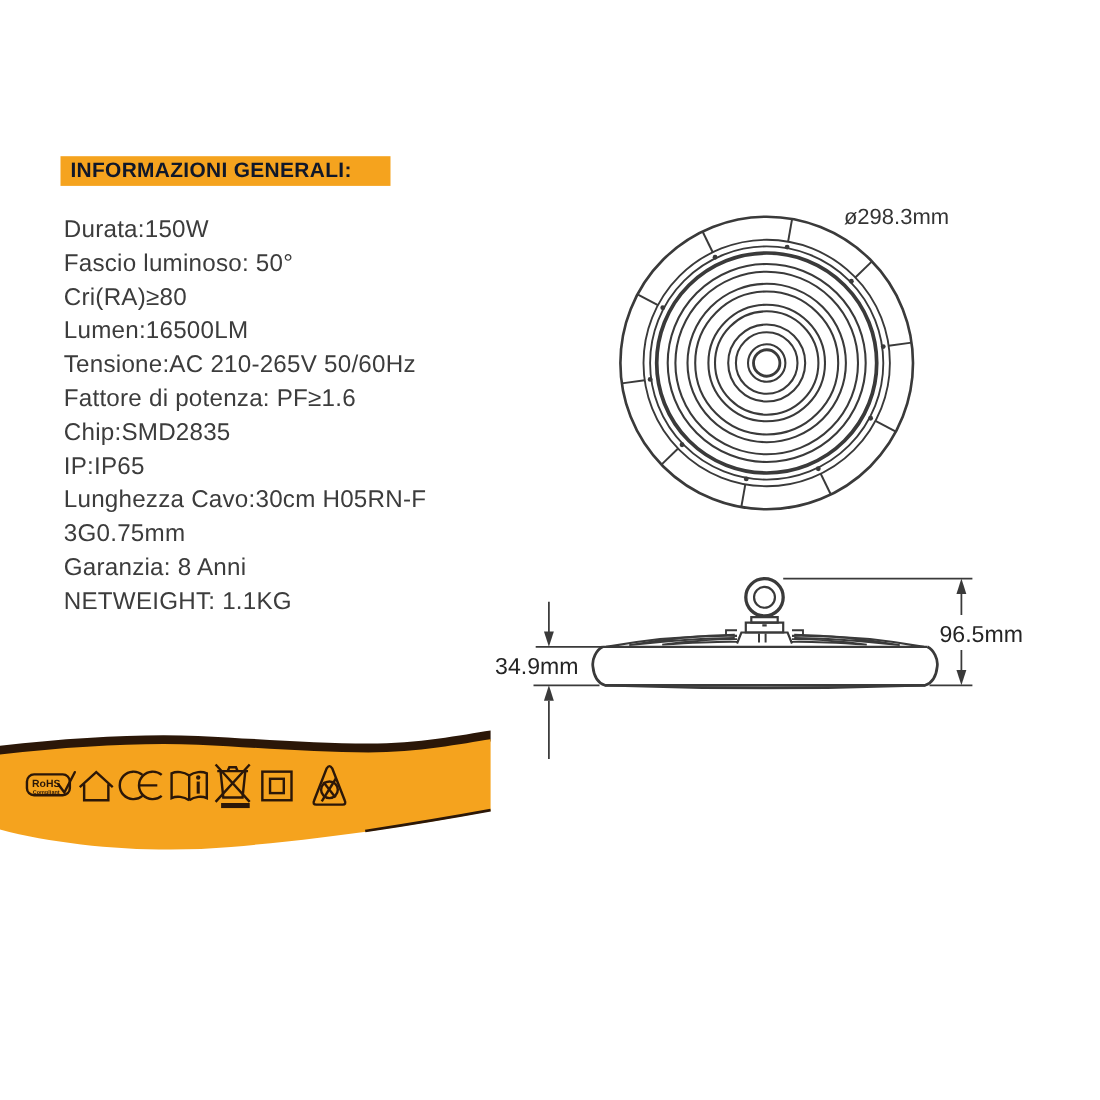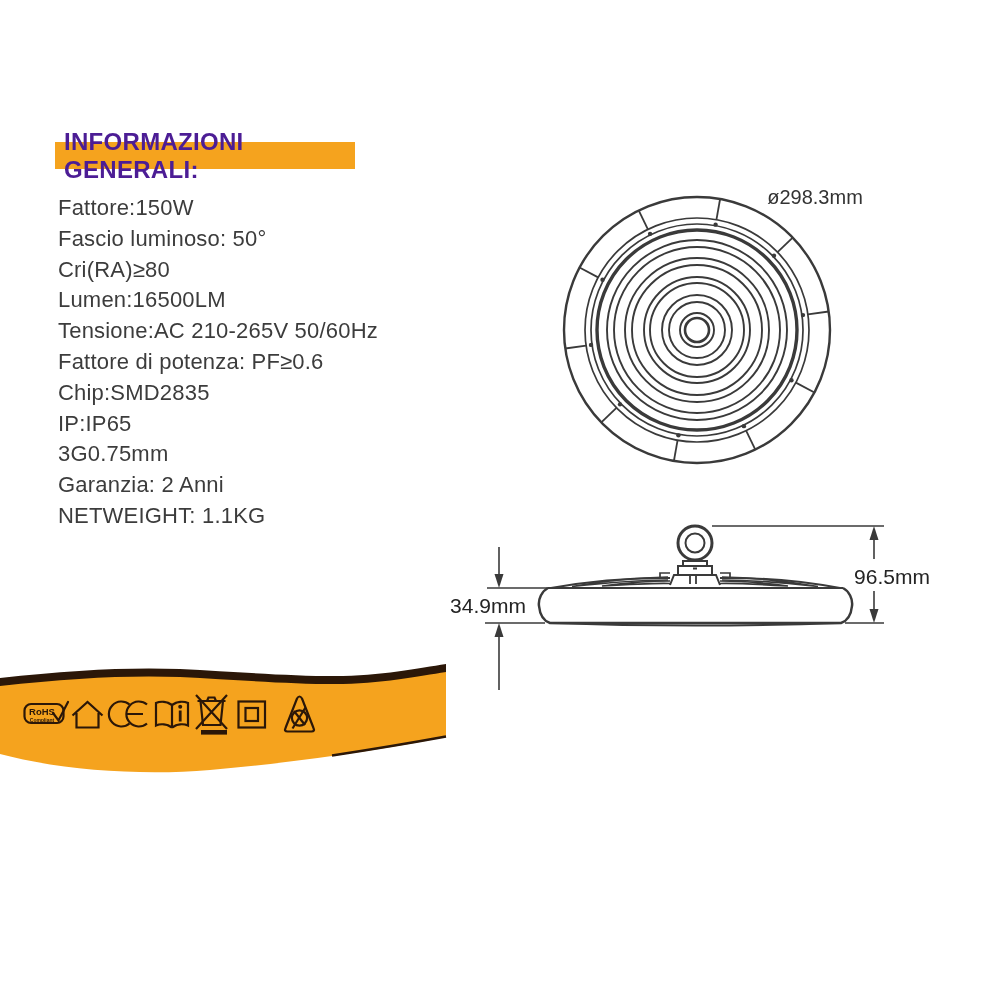--- a/index.html
+++ b/index.html
@@ -2,21 +2,21 @@
 <html><head>
 <meta charset="utf-8">
 <style>
   html,body{margin:0;padding:0;background:#fff;}
   #page{position:relative;width:1000px;height:1000px;background:#fff;overflow:hidden;
         font-family:"Liberation Sans", sans-serif;}
 
   
   #info-header{position:absolute;left:55px;top:142px;width:300px;height:27px;
     background:#F5A31E;display:flex;align-items:center;padding-left:9px;box-sizing:border-box;}
-  #info-header span{font-size:24px;font-weight:bold;color:#4c1d95;letter-spacing:.3px;}
+  #info-header span{font-size:19px;font-weight:bold;color:#0f172a;letter-spacing:.3px;}
 
   
   #spec-list{position:absolute;left:58px;top:193px;width:420px;color:#3C3C3C;
     font-size:22px;line-height:30.8px;letter-spacing:.2px;}
   .spec-line{white-space:nowrap;}
 
   
   #top-view{position:absolute;left:545px;top:175px;}
   #side-view{position:absolute;left:430px;top:495px;}
   .dwg{stroke:#3A3A3A;fill:none;}
@@ -35,30 +35,31 @@
 </head>
 <body>
 
 <div id="page">
 
   <div id="info-header" title="INFORMAZIONI GENERALI:">
     <span>INFORMAZIONI GENERALI:</span>
   </div>
 
   <div id="spec-list">
-    <div class="spec-line">Fattore:150W</div>
+    <div class="spec-line">Durata:150W</div>
     <div class="spec-line">Fascio luminoso: 50°</div>
     <div class="spec-line">Cri(RA)≥80</div>
     <div class="spec-line">Lumen:16500LM</div>
     <div class="spec-line">Tensione:AC 210-265V 50/60Hz</div>
-    <div class="spec-line">Fattore di potenza: PF≥0.6</div>
+    <div class="spec-line">Fattore di potenza: PF≥1.6</div>
     <div class="spec-line">Chip:SMD2835</div>
     <div class="spec-line">IP:IP65</div>
+    <div class="spec-line">Lunghezza Cavo:30cm H05RN-F</div>
     <div class="spec-line">3G0.75mm</div>
-    <div class="spec-line">Garanzia: 2 Anni</div>
+    <div class="spec-line">Garanzia: 8 Anni</div>
     <div class="spec-line">NETWEIGHT: 1.1KG</div>
   </div>
 
   <svg id="top-view" width="330" height="300" viewBox="0 0 330 300">
     <text class="dia-text" x="270" y="29" text-anchor="middle">ø298.3mm</text>
     <g id="rings">
         <circle cx="152" cy="155" r="133" fill="none" stroke="#3A3A3A" stroke-width="2.4"></circle>
         <circle cx="152" cy="155" r="112" fill="none" stroke="#3A3A3A" stroke-width="1.7"></circle>
         <circle cx="152" cy="155" r="106" fill="none" stroke="#3A3A3A" stroke-width="1.7"></circle>
         <circle cx="152" cy="155" r="100" fill="none" stroke="#3A3A3A" stroke-width="3.4"></circle>

